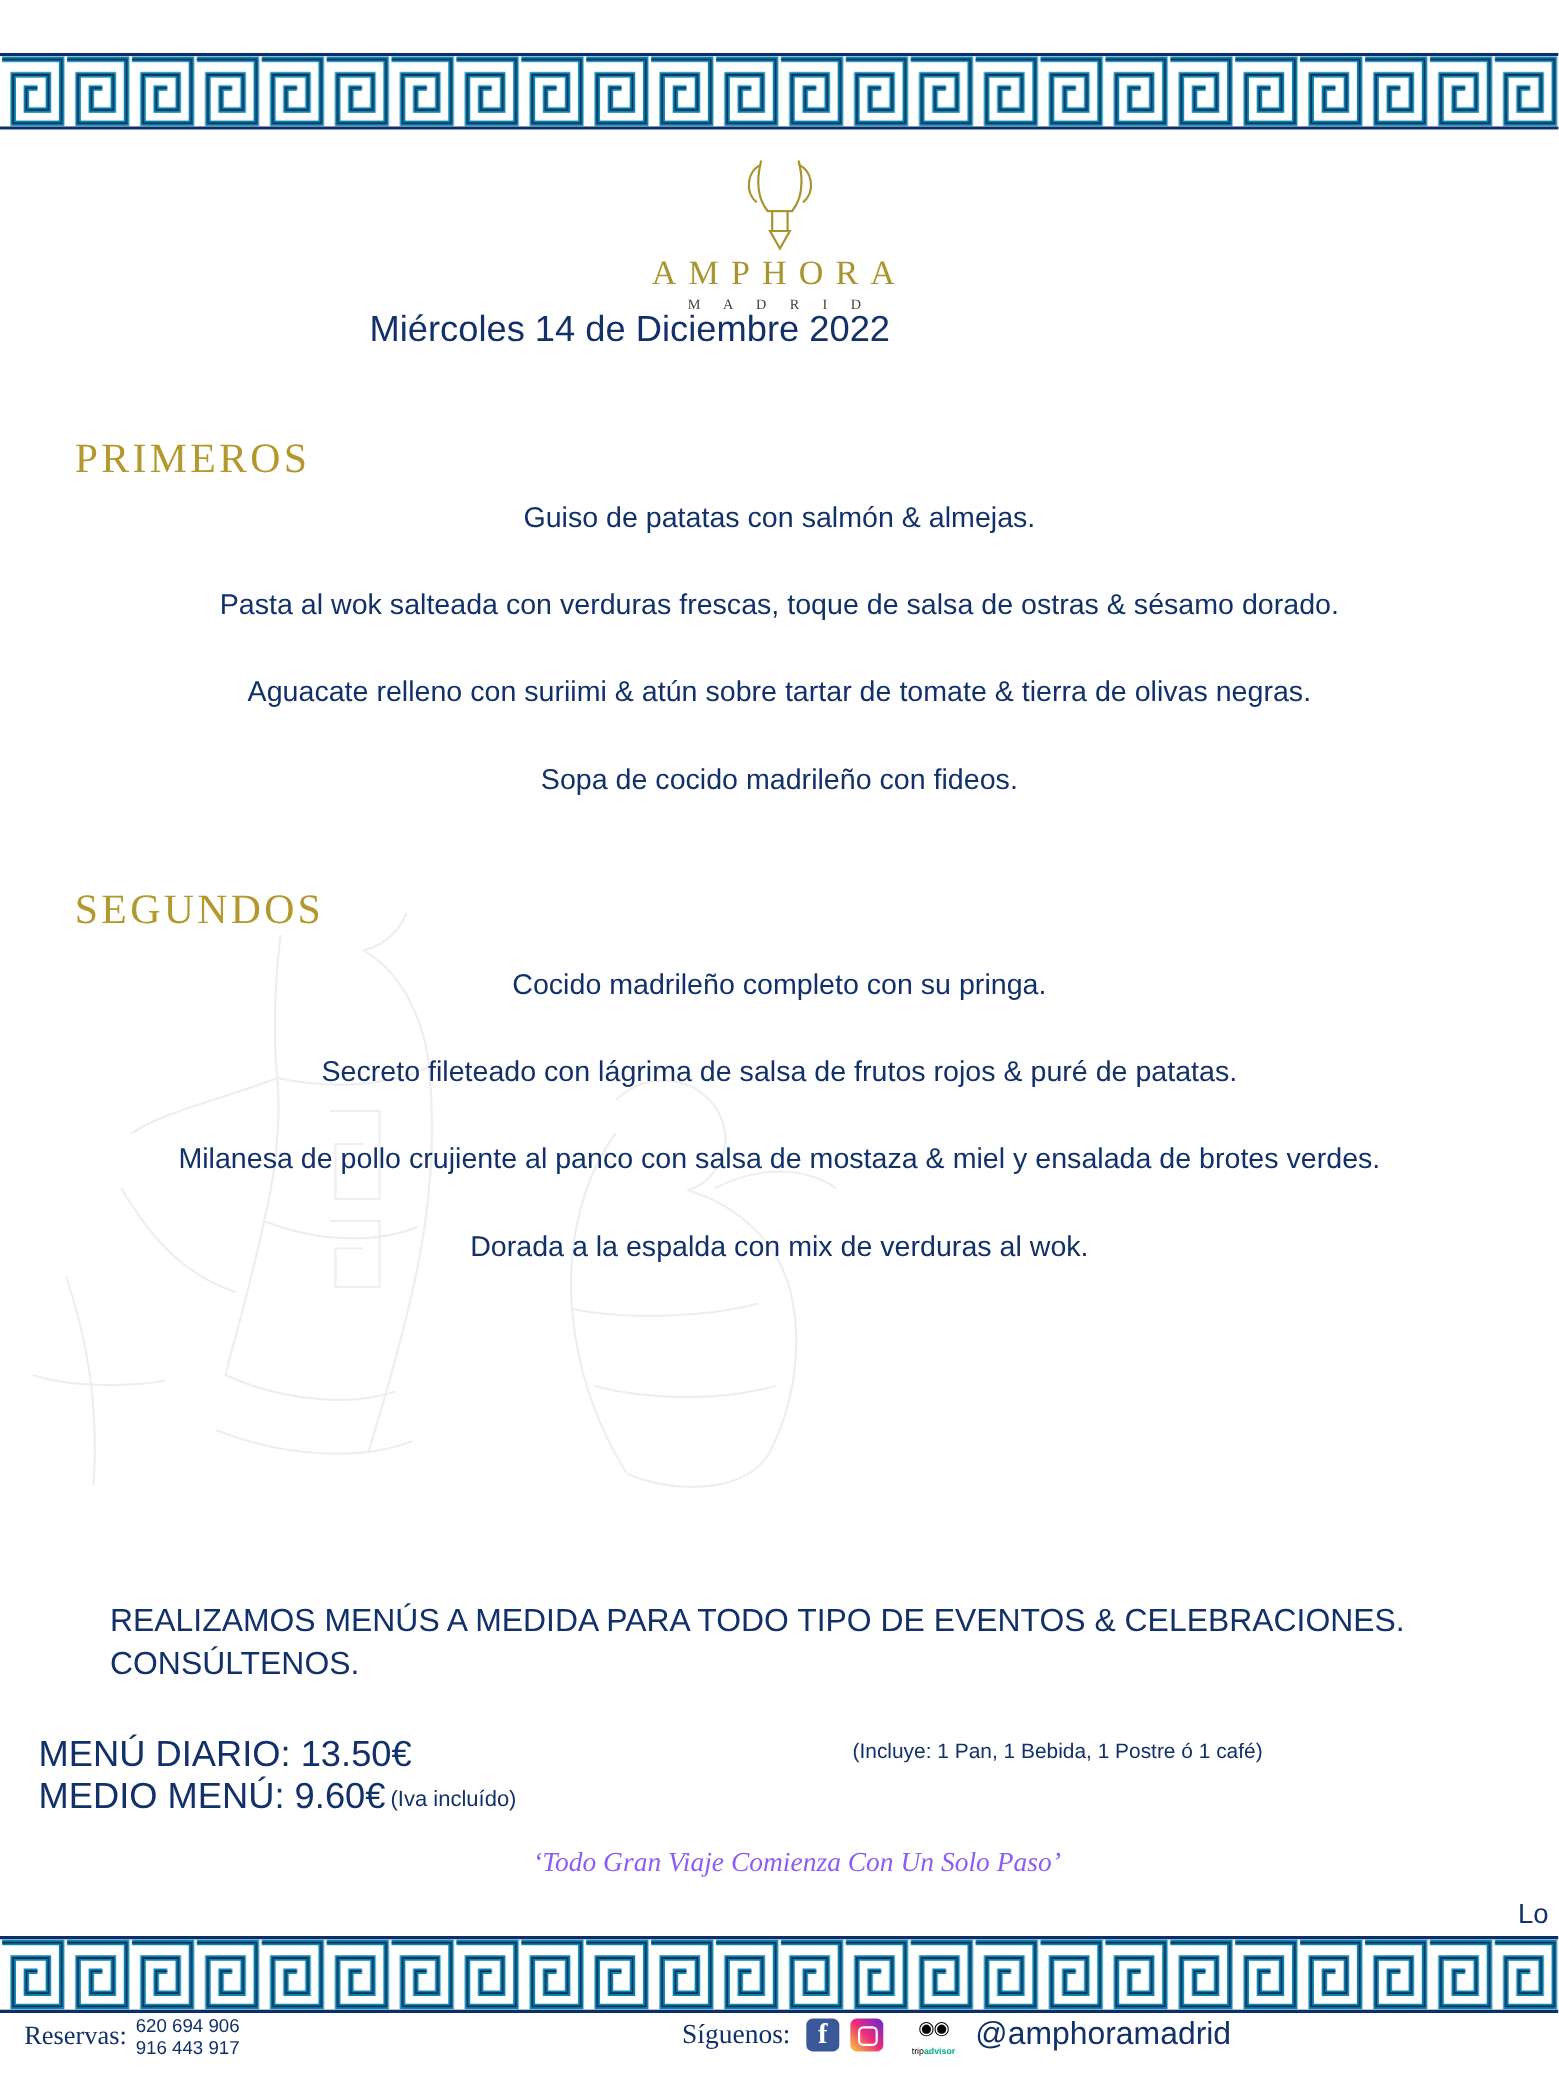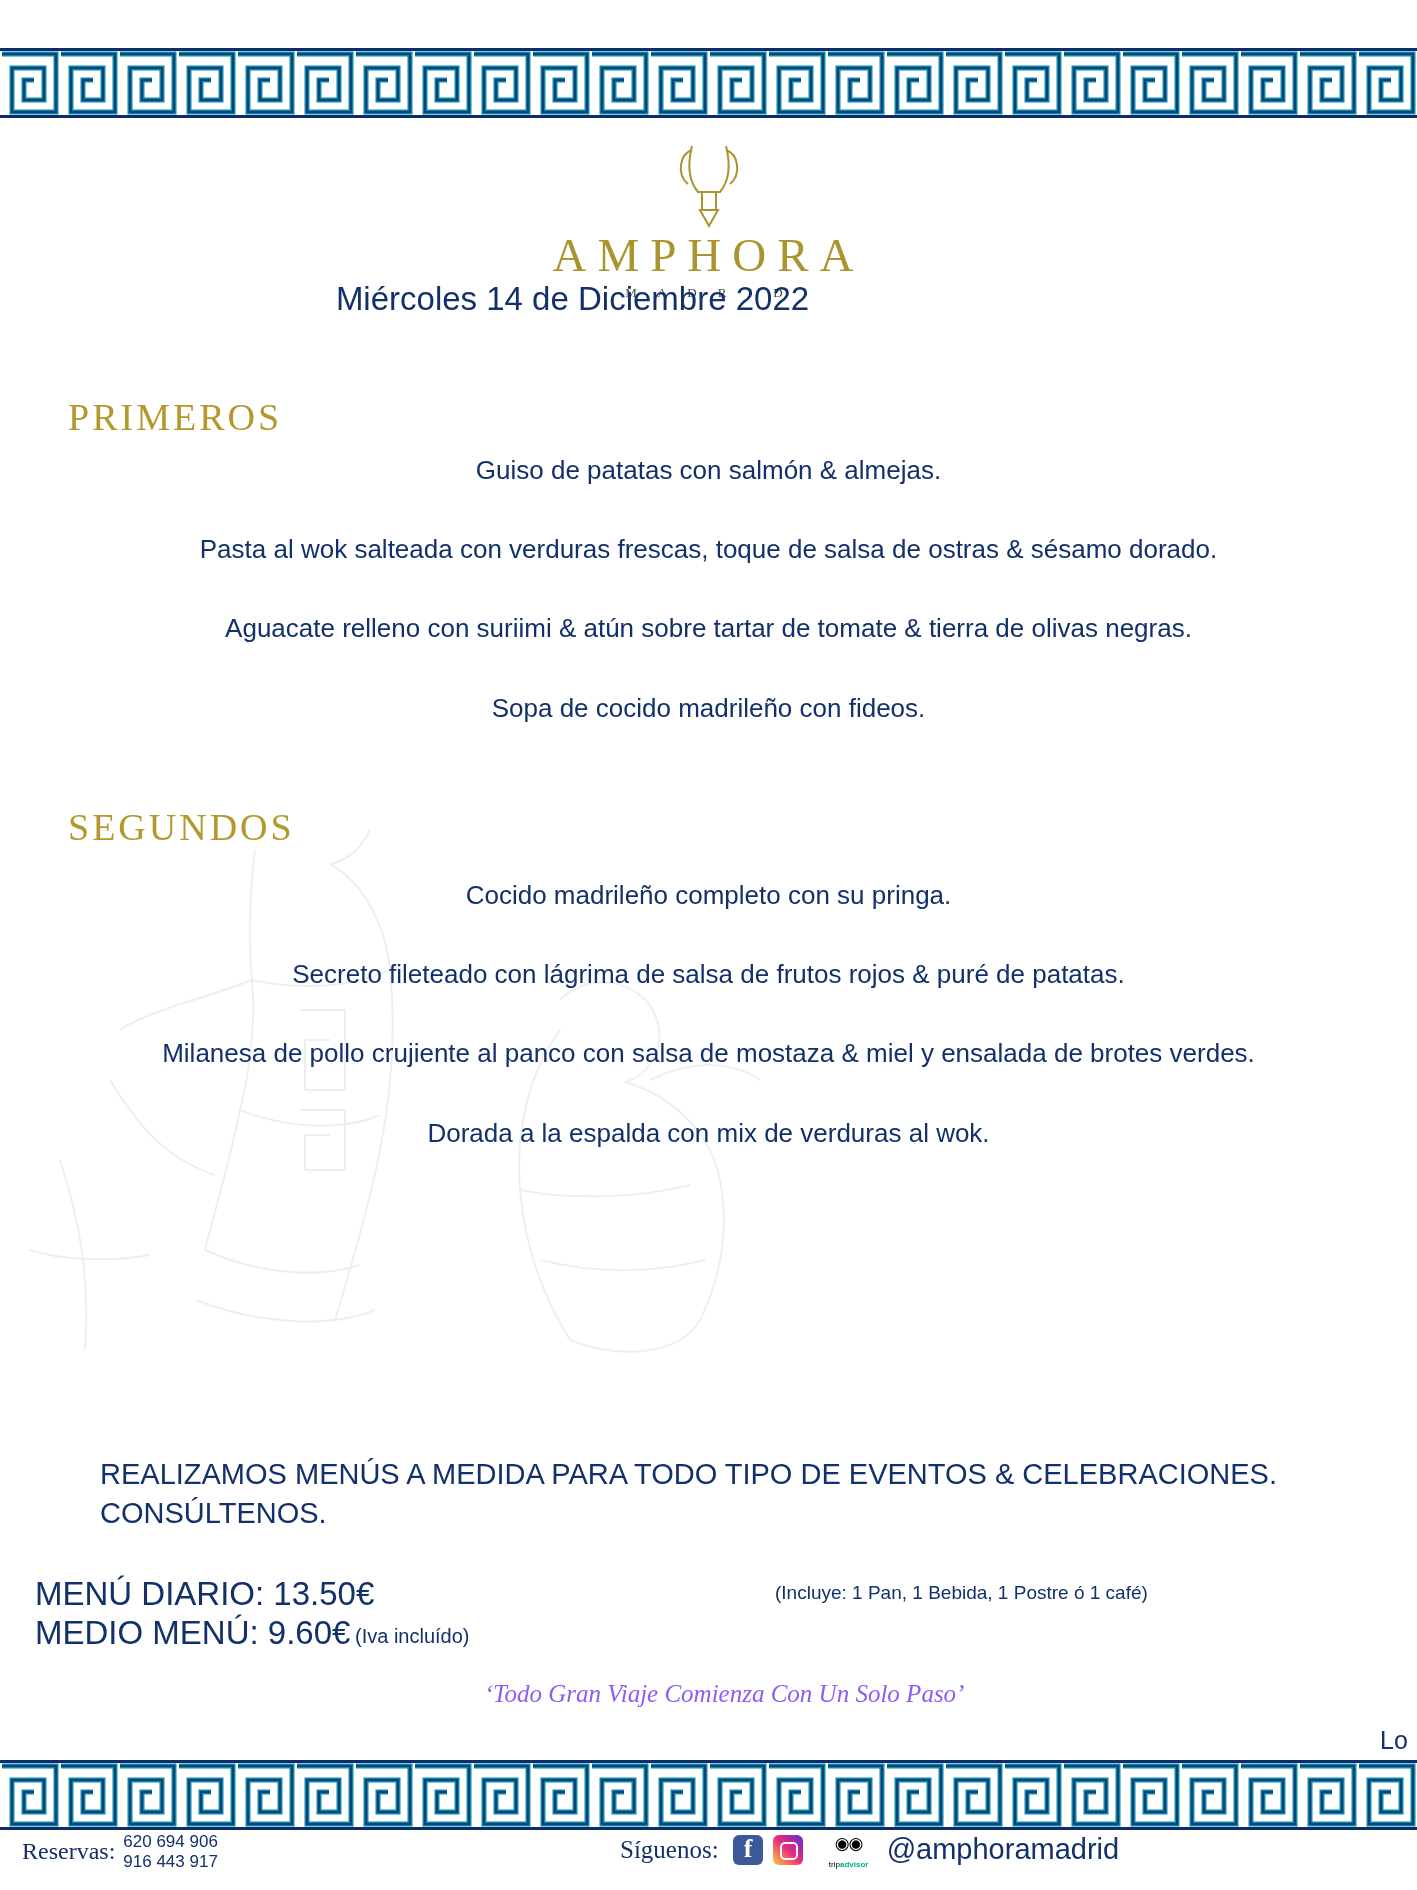--- a/index.html
+++ b/index.html
@@ -43,21 +43,21 @@
   
   .logo-wrap {
     position: absolute;
     top: 140px;
     left: 0;
     width: 1417px;
     text-align: center;
   }
   .logo-amphora {
     font-family: "Liberation Serif", serif;
-    font-size: 47px;
+    font-size: 31px;
     letter-spacing: 11px;
     color: #a9942f;
     line-height: 1;
   }
   .logo-madrid {
     font-family: "Liberation Serif", serif;
     font-size: 13px;
     letter-spacing: 9px;
     color: #404040;
     margin-top: 6px;

